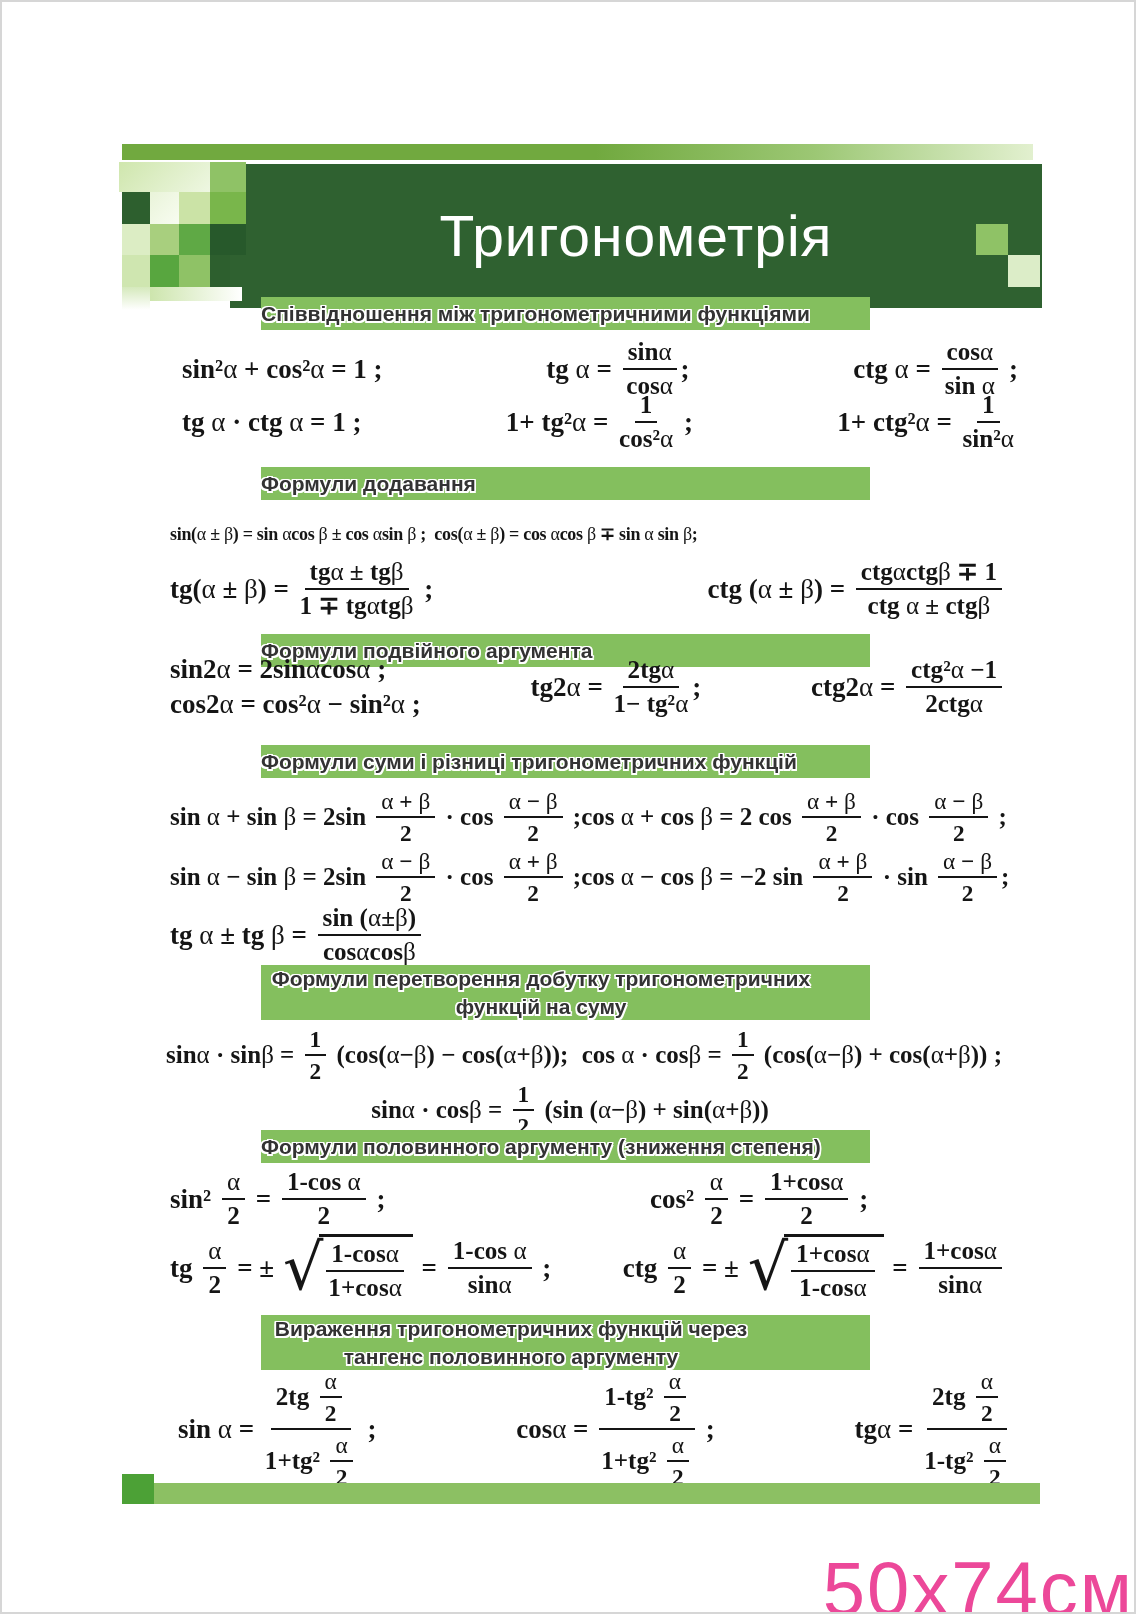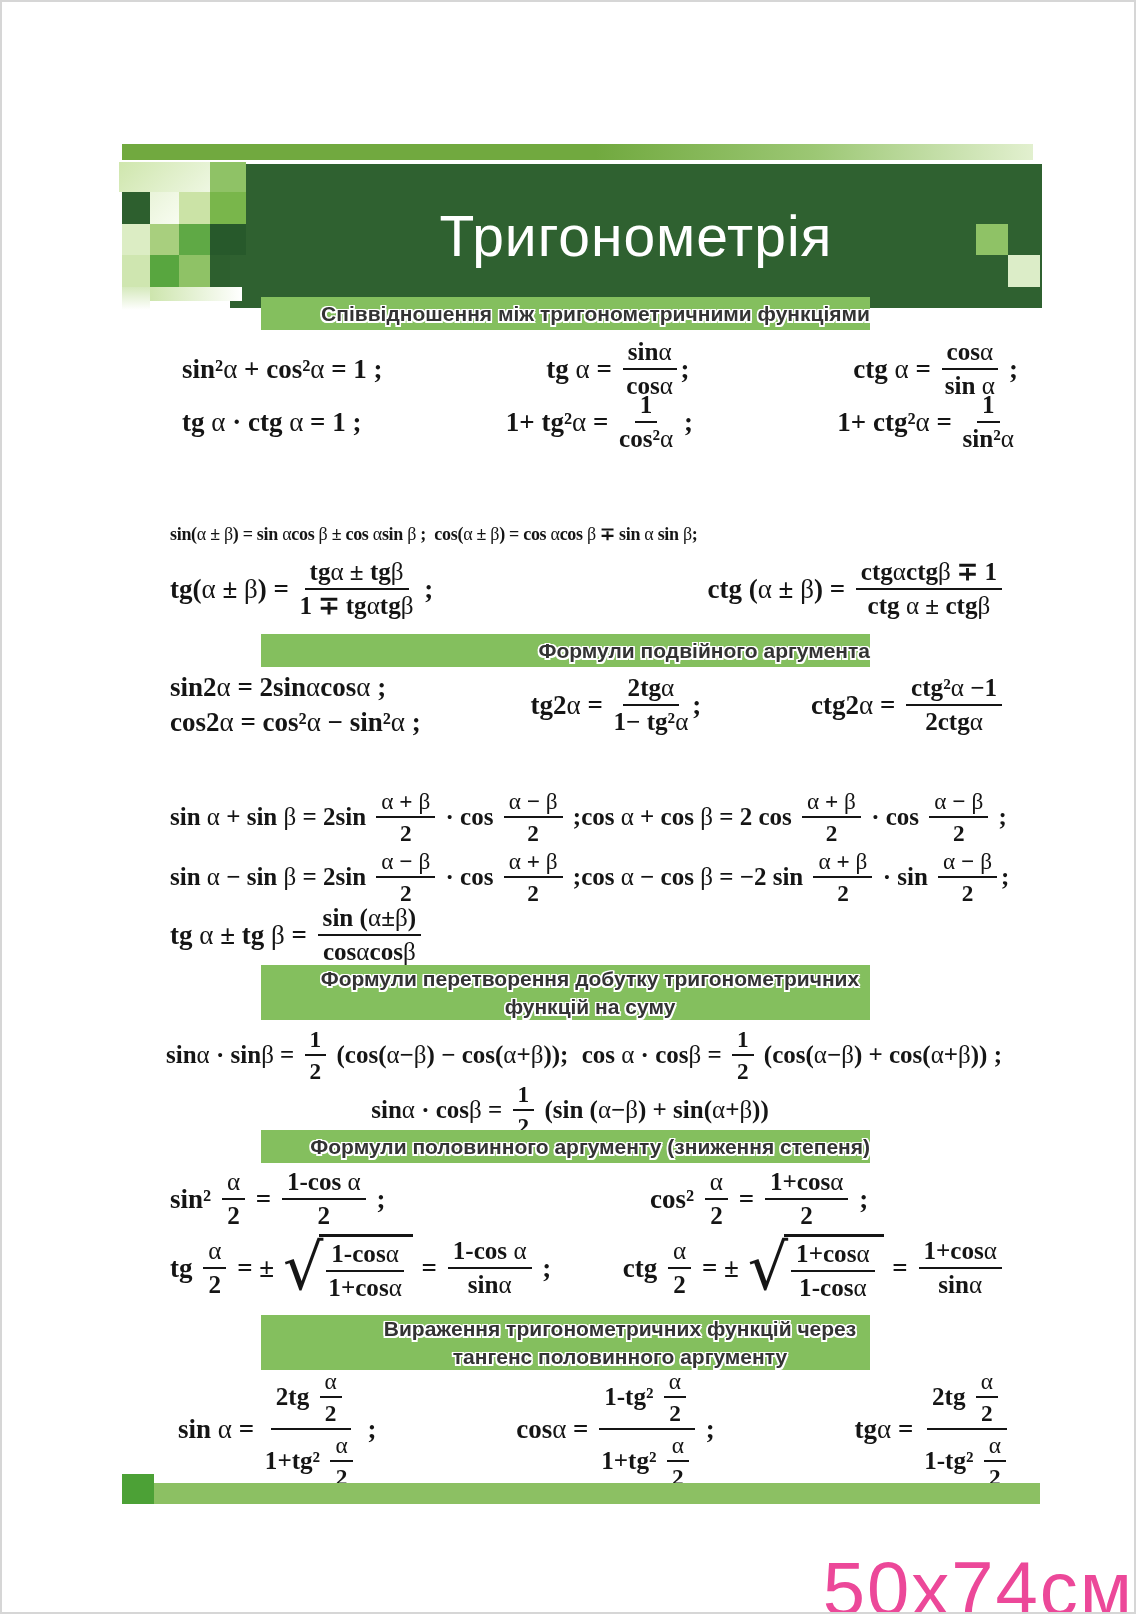--- a/index.html
+++ b/index.html
@@ -35,21 +35,21 @@
   .m11{left:120px;top:253px;width:28px;height:32px;background:#cfe6b0;}
   .m12{left:148px;top:253px;width:29px;height:32px;background:#58a63f;}
   .m13{left:177px;top:253px;width:31px;height:32px;background:#8fc266;}
   .m14{left:208px;top:253px;width:20px;height:32px;background:#2d5f2e;}
   .m15{left:120px;top:285px;width:28px;height:23px;background:linear-gradient(180deg,#d5e9bc,#ffffff);}
   .m16{left:148px;top:285px;width:92px;height:14px;background:linear-gradient(90deg,#cde5ad,#ffffff);}
   .rs1{left:974px;top:222px;width:32px;height:31px;background:#8fc266;}
   .rs2{left:1006px;top:253px;width:32px;height:32px;background:#dcedc8;}
   
   .sbar{position:absolute;left:259px;width:609px;background:var(--section-bar-green);
-    display:flex;align-items:center;justify-content:flex-end;text-align:center;
+    display:flex;align-items:center;justify-content:flex-start;text-align:center;
     color:#333;font-weight:bold;font-size:21px;line-height:1.3;
     text-shadow:-1.5px -1.5px 0 #fff,1.5px -1.5px 0 #fff,-1.5px 1.5px 0 #fff,1.5px 1.5px 0 #fff,
       -1.5px 0 0 #fff,1.5px 0 0 #fff,0 -1.5px 0 #fff,0 1.5px 0 #fff;}
   .h1{height:33px;} .h2{height:55px;}
   .sbar .inner{display:block;}
   .w560 .inner{max-width:560px;} .w500 .inner{max-width:500px;}
   
   .frow{position:absolute;left:150px;width:836px;display:flex;align-items:center;}
   .between{justify-content:space-between;}
   .center{justify-content:center;}
@@ -179,20 +179,23 @@
             <span class="t">1</span>
           </span>
           <span class="den">
             <span class="t">sin²</span>
             <span class="t gr">α</span>
           </span>
         </span>
       </span>
   </div>
 
+  <div class="sbar h1" style="top:465px">
+    <span class="inner">Формули додавання</span>
+  </div>
   <div class="frow tight" style="top:512px;height:40px;padding-left:18px">
     <span class="formula">
         <span class="t">sin(</span>
         <span class="t gr">α</span>
         <span class="t"> ± </span>
         <span class="t gr">β</span>
         <span class="t">) = sin </span>
         <span class="t gr">α</span>
         <span class="t">cos </span>
         <span class="t gr">β</span>
@@ -258,21 +261,21 @@
             <span class="t"> ± ctg</span>
             <span class="t gr">β</span>
           </span>
         </span>
       </span>
   </div>
 
   <div class="sbar h1" style="top:632px">
     <span class="inner">Формули подвійного аргумента</span>
   </div>
-  <div class="frow between" style="top:670px;height:66px;padding:0 15px 0 18px">
+  <div class="frow between" style="top:652px;height:66px;padding:0 15px 0 18px">
     <span class="stack">
       <span class="formula">
           <span class="t">sin2</span>
           <span class="t gr">α</span>
           <span class="t"> = 2sin</span>
           <span class="t gr">α</span>
           <span class="t">cos</span>
           <span class="t gr">α</span>
           <span class="t"> ;</span>
         </span>
@@ -313,20 +316,23 @@
             <span class="t"> −1</span>
           </span>
           <span class="den">
             <span class="t">2ctg</span>
             <span class="t gr">α</span>
           </span>
         </span>
       </span>
   </div>
 
+  <div class="sbar h1" style="top:743px">
+    <span class="inner">Формули суми і різниці тригонометричних функцій</span>
+  </div>
   <div class="frow between mid" style="top:786px;height:58px;padding:0 6px 0 18px">
     <span class="formula">
         <span class="t">sin </span>
         <span class="t gr">α</span>
         <span class="t"> + sin </span>
         <span class="t gr">β</span>
         <span class="t"> = 2sin </span>
         <span class="frac">
           <span class="num">
             <span class="t gr">α</span>

